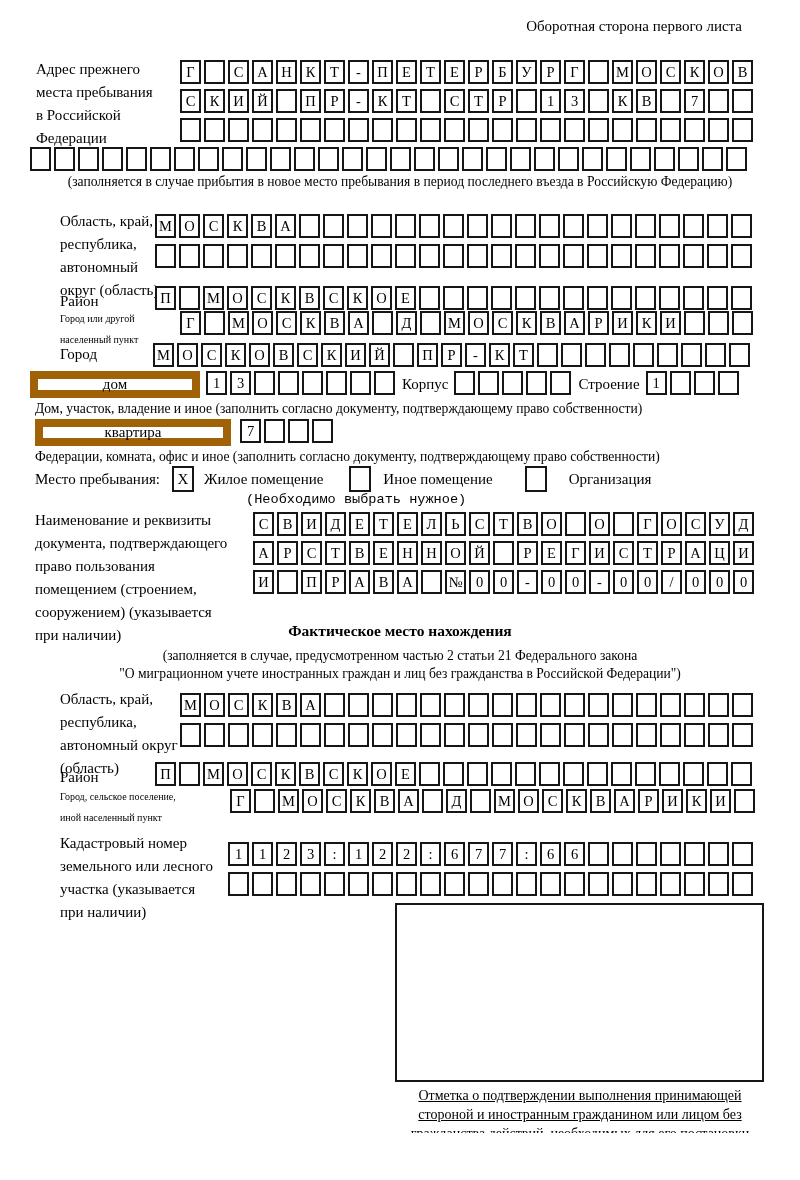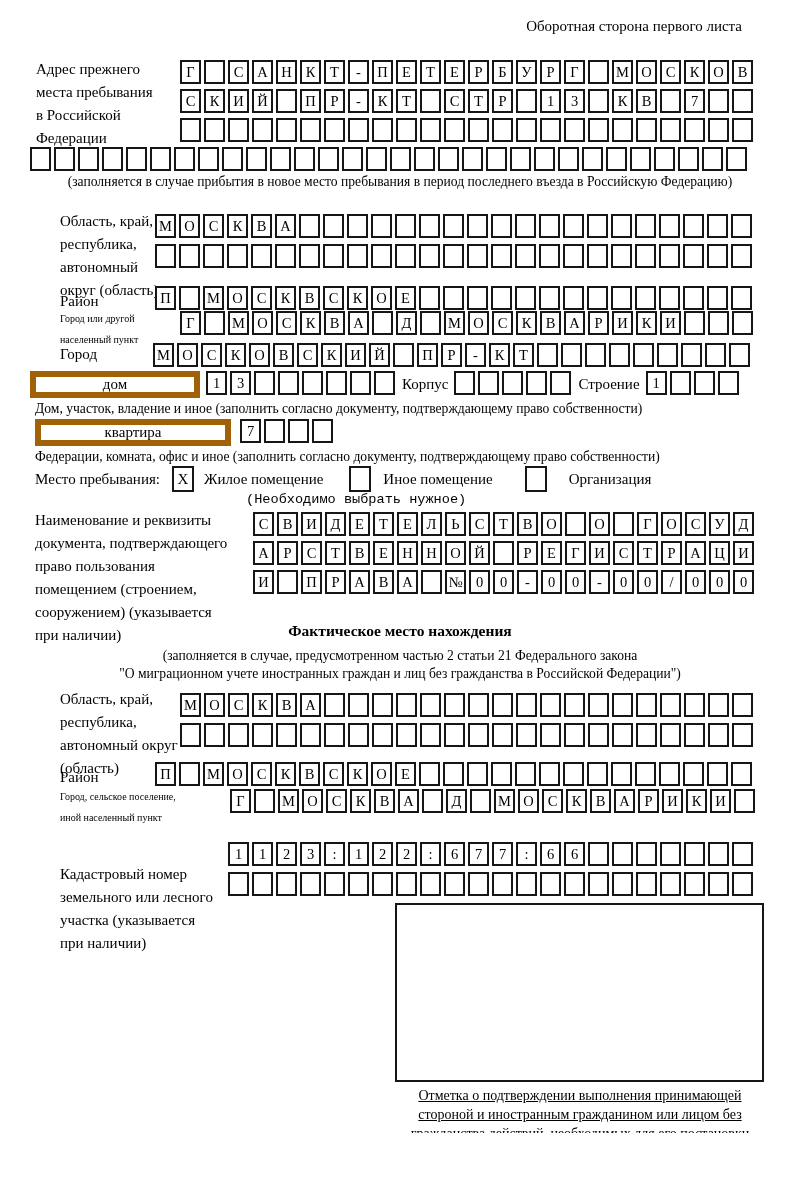--- a/index.html
+++ b/index.html
@@ -15,21 +15,21 @@
   .center { width:800px; text-align:center; }
   .title { font-weight:bold; font-size:15.5px; }
   .cellrow { white-space:nowrap; height:24px; }
   .cellrow + .cellrow { margin-top:5px; }
   .cell {
     display:inline-block; box-sizing:border-box; width:21px; height:24px;
     border:2px solid #161616; margin-right:3px; text-align:center;
     font-size:14.5px; line-height:20px; vertical-align:top; background:#fff;
   }
   .wide-box {
-    display:inline-flex; box-sizing:border-box; border:6px solid #a16207;
+    display:inline-flex; box-sizing:border-box; border:8px solid #a16207;
     height:27px; align-items:center; justify-content:center; font-size:15px;
     vertical-align:top; background:#fff;
   }
   .inline-label { font-size:15px; line-height:27px; display:inline-block; vertical-align:top; }
   .checkbox {
     display:inline-block; box-sizing:border-box; width:22px; height:26px;
     border:2px solid #161616; text-align:center; line-height:22px; font-size:15px;
     vertical-align:middle; background:#fff;
   }
   .bigbox { border:2px solid #161616; background:#fff; }
@@ -121,21 +121,21 @@
     <div class="cellrow"><span class="cell"></span><span class="cell"></span><span class="cell"></span><span class="cell"></span><span class="cell"></span><span class="cell"></span><span class="cell"></span><span class="cell"></span><span class="cell"></span><span class="cell"></span><span class="cell"></span><span class="cell"></span><span class="cell"></span><span class="cell"></span><span class="cell"></span><span class="cell"></span><span class="cell"></span><span class="cell"></span><span class="cell"></span><span class="cell"></span><span class="cell"></span><span class="cell"></span><span class="cell"></span><span class="cell"></span></div>
   </div>
 
   <div class="abs label" style="left:60px; top:766px;">Район</div>
   <div class="abs cellrow" style="left:155px; top:762px;"><span class="cell">П</span><span class="cell"></span><span class="cell">М</span><span class="cell">О</span><span class="cell">С</span><span class="cell">К</span><span class="cell">В</span><span class="cell">С</span><span class="cell">К</span><span class="cell">О</span><span class="cell">Е</span><span class="cell"></span><span class="cell"></span><span class="cell"></span><span class="cell"></span><span class="cell"></span><span class="cell"></span><span class="cell"></span><span class="cell"></span><span class="cell"></span><span class="cell"></span><span class="cell"></span><span class="cell"></span><span class="cell"></span><span class="cell"></span></div>
 
   <div class="abs label-sm multiline" style="left:60px; top:786px;">Город, сельское поселение,
 иной населенный пункт</div>
   <div class="abs cellrow" style="left:230px; top:789px;"><span class="cell">Г</span><span class="cell"></span><span class="cell">М</span><span class="cell">О</span><span class="cell">С</span><span class="cell">К</span><span class="cell">В</span><span class="cell">А</span><span class="cell"></span><span class="cell">Д</span><span class="cell"></span><span class="cell">М</span><span class="cell">О</span><span class="cell">С</span><span class="cell">К</span><span class="cell">В</span><span class="cell">А</span><span class="cell">Р</span><span class="cell">И</span><span class="cell">К</span><span class="cell">И</span><span class="cell"></span></div>
 
-  <div class="abs label multiline" style="left:60px; top:832px;margin-top:31px;">Кадастровый номер
+  <div class="abs label multiline" style="left:60px; top:832px;">Кадастровый номер
 земельного или лесного
 участка (указывается
 при наличии)</div>
   <div class="abs" style="left:228px; top:842px;">
     <div class="cellrow" style="margin-bottom:6px;"><span class="cell">1</span><span class="cell">1</span><span class="cell">2</span><span class="cell">3</span><span class="cell">:</span><span class="cell">1</span><span class="cell">2</span><span class="cell">2</span><span class="cell">:</span><span class="cell">6</span><span class="cell">7</span><span class="cell">7</span><span class="cell">:</span><span class="cell">6</span><span class="cell">6</span><span class="cell"></span><span class="cell"></span><span class="cell"></span><span class="cell"></span><span class="cell"></span><span class="cell"></span><span class="cell"></span></div>
     <div class="cellrow"><span class="cell"></span><span class="cell"></span><span class="cell"></span><span class="cell"></span><span class="cell"></span><span class="cell"></span><span class="cell"></span><span class="cell"></span><span class="cell"></span><span class="cell"></span><span class="cell"></span><span class="cell"></span><span class="cell"></span><span class="cell"></span><span class="cell"></span><span class="cell"></span><span class="cell"></span><span class="cell"></span><span class="cell"></span><span class="cell"></span><span class="cell"></span><span class="cell"></span></div>
   </div>
 
   <div class="abs bigbox" style="left:395px; top:903px; width:365px; height:175px;"></div>
   <div class="abs stamp-note" style="left:360px; top:1086px; width:440px;">Отметка о подтверждении выполнения принимающей

